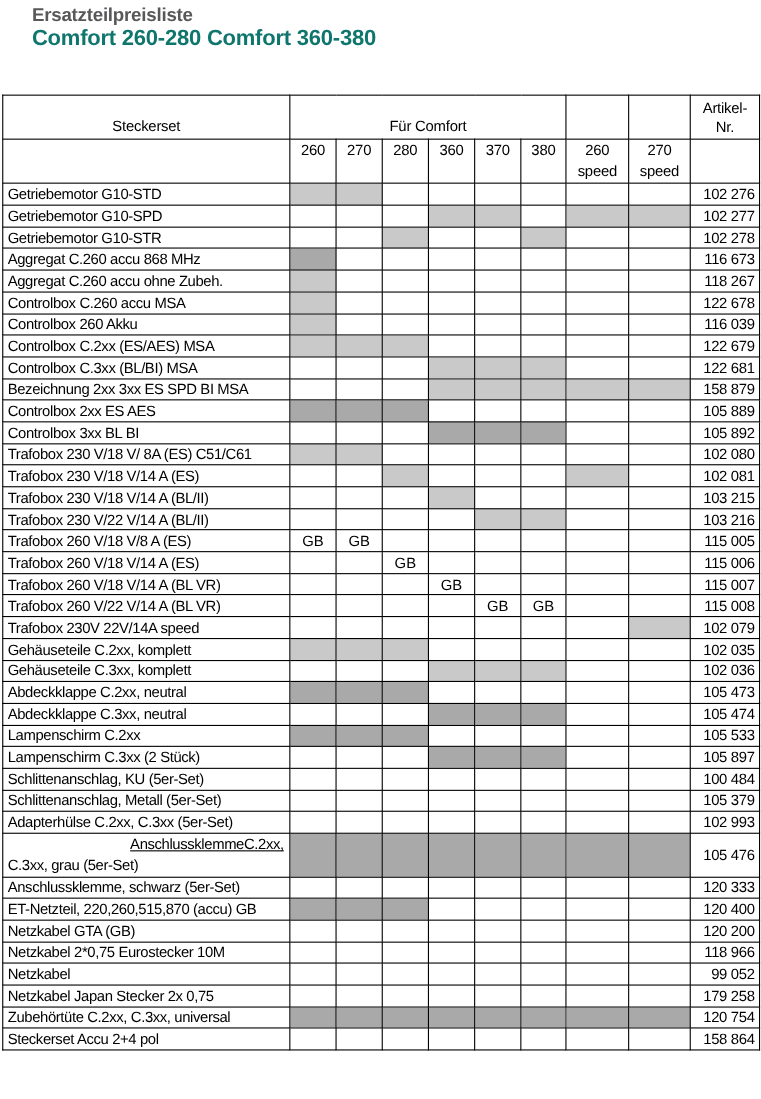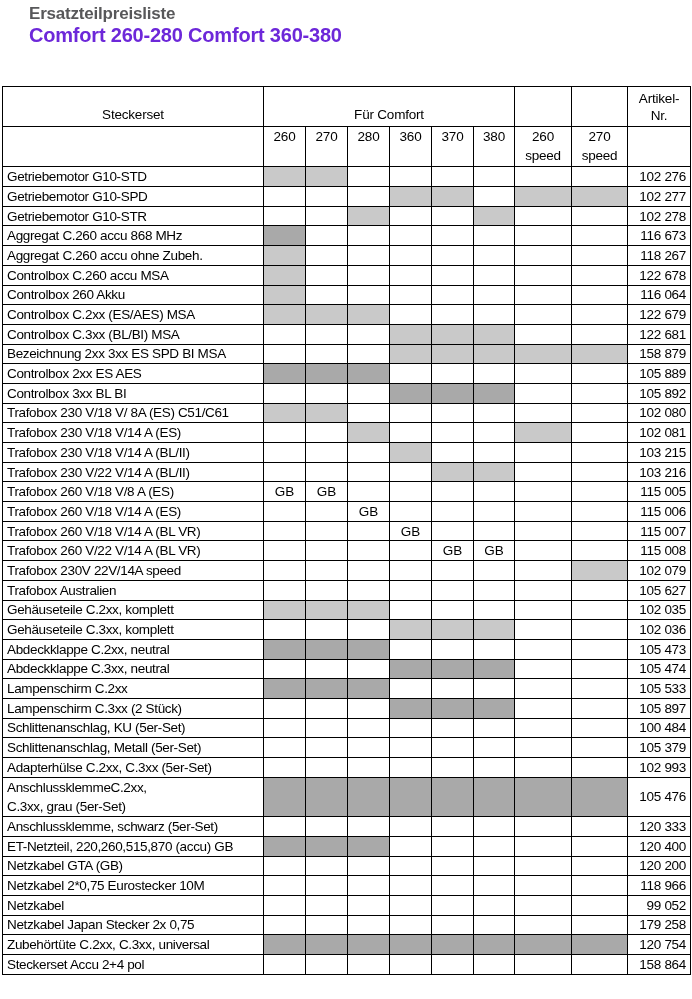--- a/index.html
+++ b/index.html
@@ -10,21 +10,21 @@
     font-family: "Liberation Sans", sans-serif;
     color: #000;
   }
   .titles { padding: 4px 0 0 3px; margin-left: 26px; }
   .title-gray {
     margin: 0; font-size: 17px; font-weight: bold;
     color: #58585a; letter-spacing: -0.2px; line-height: 1.2;
   }
   .title-black {
     margin: 0; font-size: 20px; font-weight: bold;
-    color: #6d28d9; letter-spacing: -0.2px; line-height: 1.15;
+    color: #0f766e; letter-spacing: -0.2px; line-height: 1.15;
   }
   table.pt {
     border-collapse: collapse;
     table-layout: fixed;
     width: 688px;
     margin: 39px 0 0 2px;
   }
   .pt th, .pt td {
     border: 1px solid #000;
     padding: 0;
@@ -44,21 +44,21 @@
   .hrow2 th {
     height: 40px; vertical-align: top;
     line-height: 19px; text-align: center;
   }
   .pt tbody td { height: 19.7px; font-size: 13.5px; vertical-align: middle; }
   .pt tbody tr.double td { height: 39.5px; }
   td.label {
     text-align: left; padding: 0 5px 0 4px;
     letter-spacing: -0.35px;
   }
-  td.label .jline { display: flex; justify-content: flex-start; line-height: 19px; }
+  td.label .jline { display: flex; justify-content: flex-end; line-height: 19px; text-decoration: underline; }
   td.label .l2 { line-height: 19px; }
   td.cell { text-align: center; }
   td.artikel {
     text-align: right; padding-right: 4px;
     letter-spacing: -0.3px;
   }
 </style>
 </head>
 <body>
 
@@ -186,21 +186,21 @@
       <tr>
         <td class="label">Controlbox 260 Akku</td>
         <td class="cell" style="background: rgb(201, 201, 201);"></td>
         <td class="cell"></td>
         <td class="cell"></td>
         <td class="cell"></td>
         <td class="cell"></td>
         <td class="cell"></td>
         <td class="cell"></td>
         <td class="cell"></td>
-        <td class="artikel">116 064</td>
+        <td class="artikel">116 039</td>
       </tr>
       <tr>
         <td class="label">Controlbox C.2xx (ES/AES) MSA</td>
         <td class="cell" style="background: rgb(201, 201, 201);"></td>
         <td class="cell" style="background: rgb(201, 201, 201);"></td>
         <td class="cell" style="background: rgb(201, 201, 201);"></td>
         <td class="cell"></td>
         <td class="cell"></td>
         <td class="cell"></td>
         <td class="cell"></td>
@@ -355,32 +355,20 @@
         <td class="label">Trafobox 230V 22V/14A speed</td>
         <td class="cell"></td>
         <td class="cell"></td>
         <td class="cell"></td>
         <td class="cell"></td>
         <td class="cell"></td>
         <td class="cell"></td>
         <td class="cell"></td>
         <td class="cell" style="background: rgb(201, 201, 201);"></td>
         <td class="artikel">102 079</td>
-      </tr>
-      <tr>
-        <td class="label">Trafobox Australien</td>
-        <td class="cell"></td>
-        <td class="cell"></td>
-        <td class="cell"></td>
-        <td class="cell"></td>
-        <td class="cell"></td>
-        <td class="cell"></td>
-        <td class="cell"></td>
-        <td class="cell"></td>
-        <td class="artikel">105 627</td>
       </tr>
       <tr>
         <td class="label">Gehäuseteile C.2xx, komplett</td>
         <td class="cell" style="background: rgb(201, 201, 201);"></td>
         <td class="cell" style="background: rgb(201, 201, 201);"></td>
         <td class="cell" style="background: rgb(201, 201, 201);"></td>
         <td class="cell"></td>
         <td class="cell"></td>
         <td class="cell"></td>
         <td class="cell"></td>

